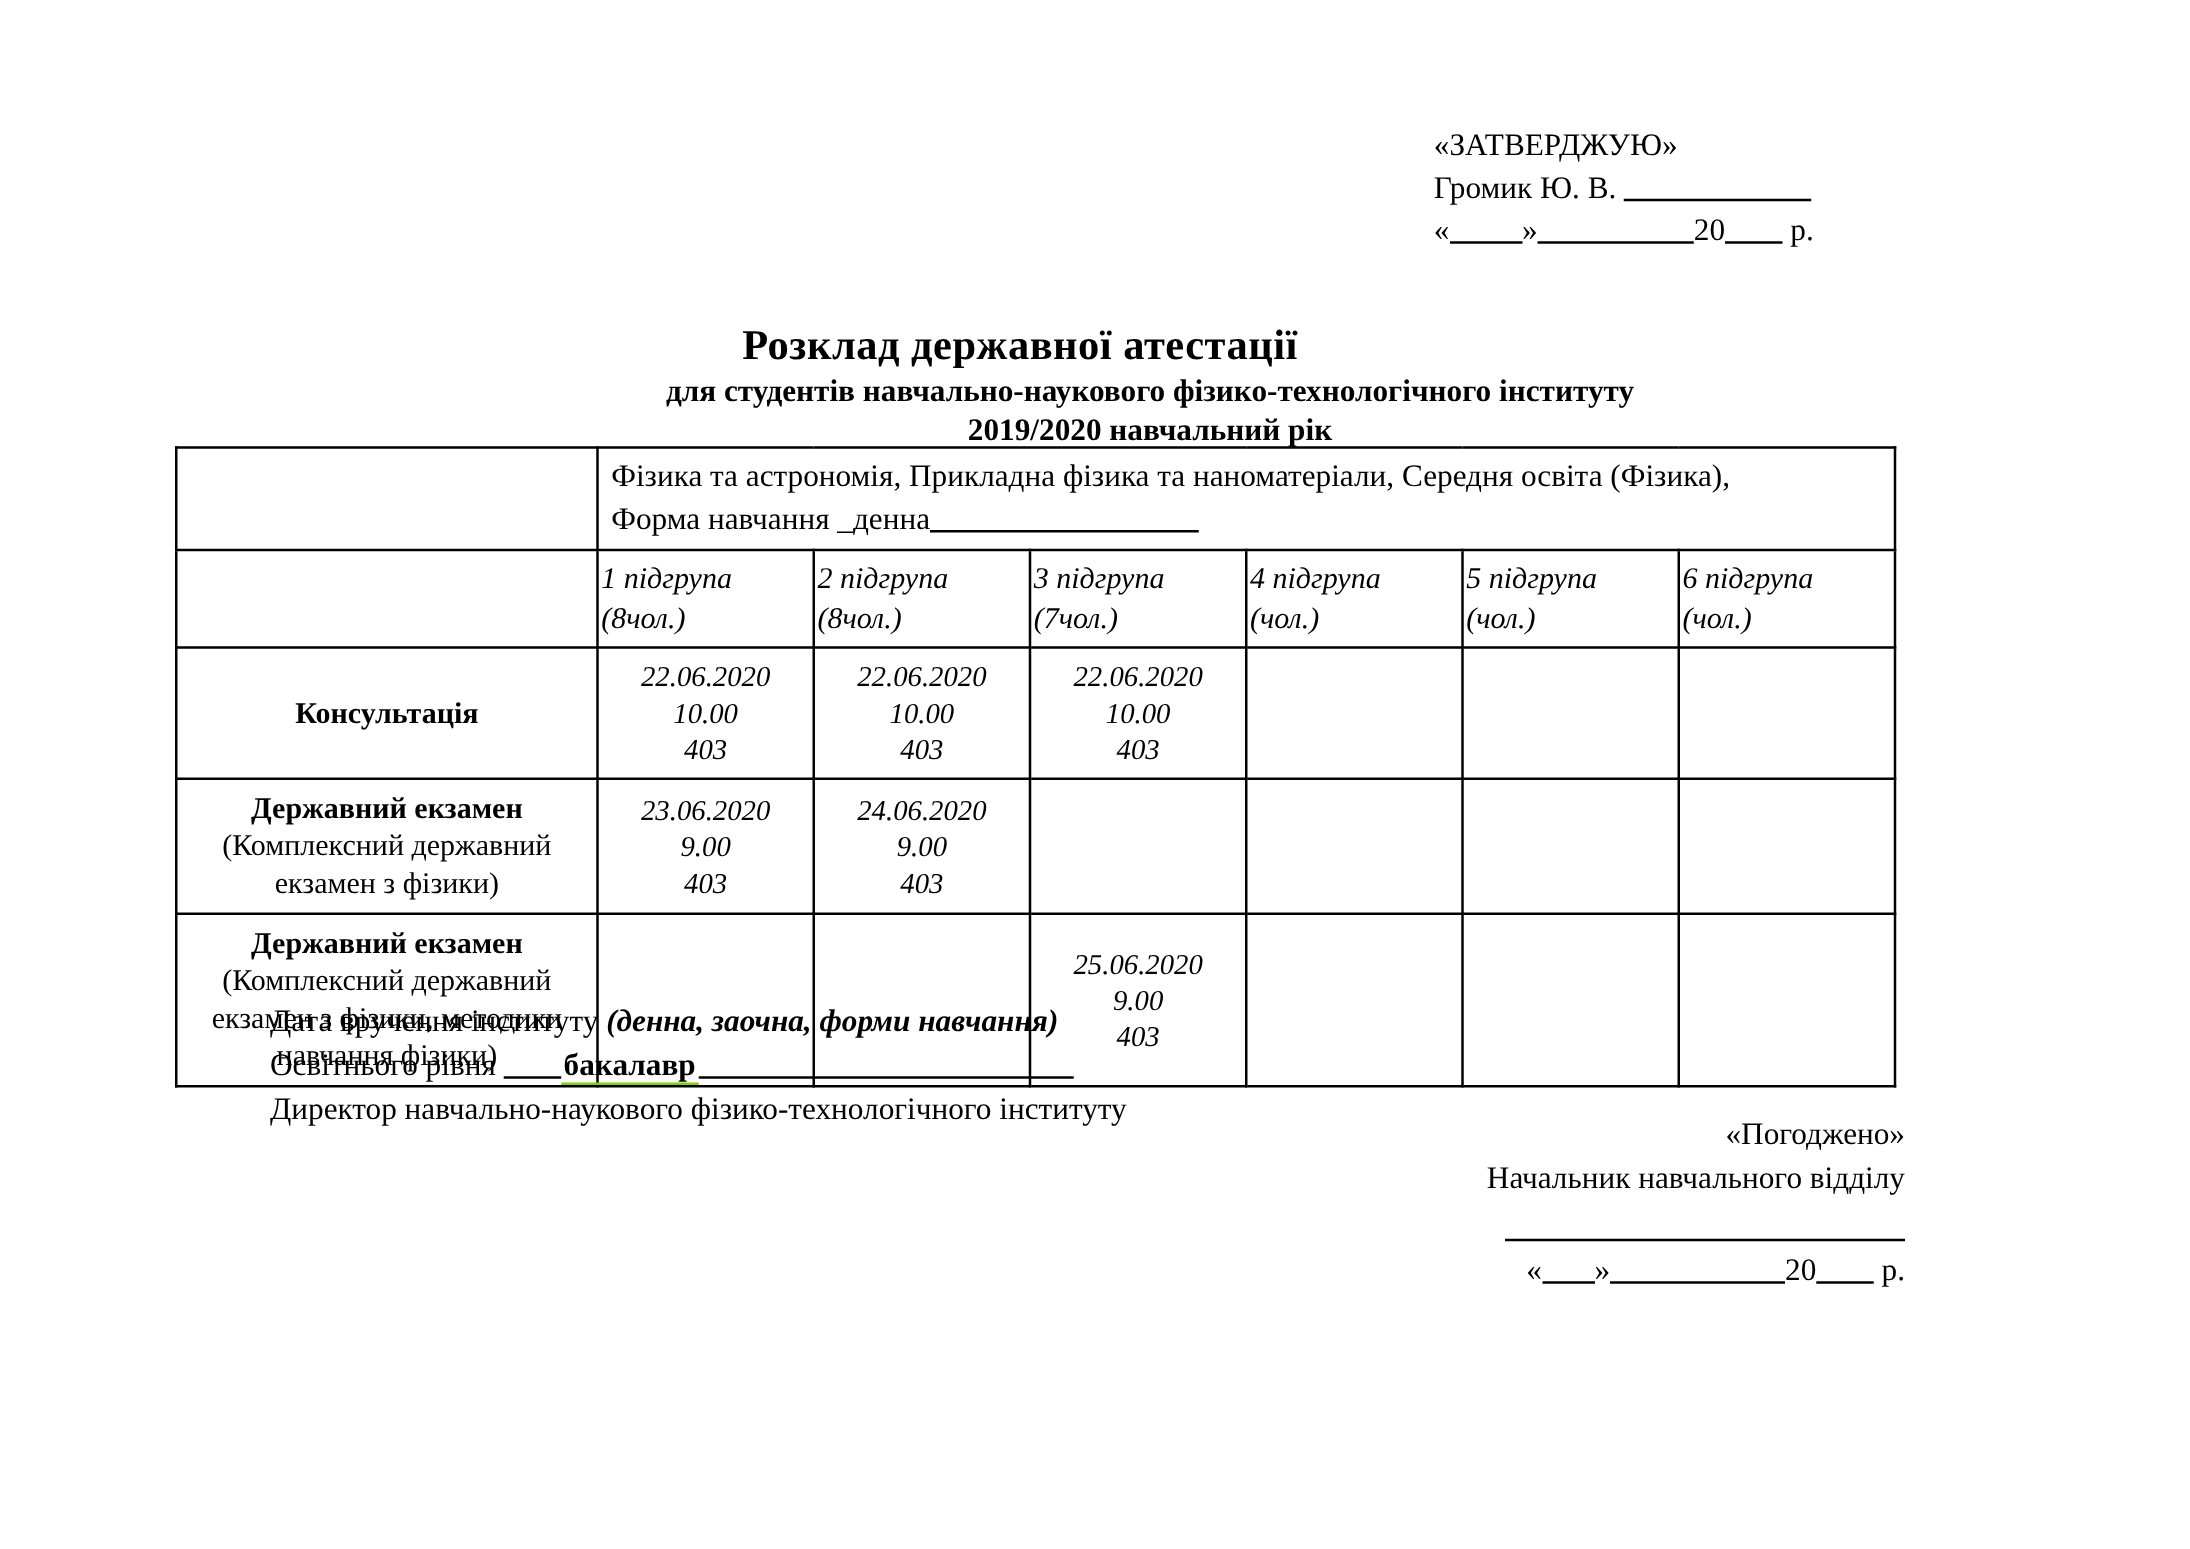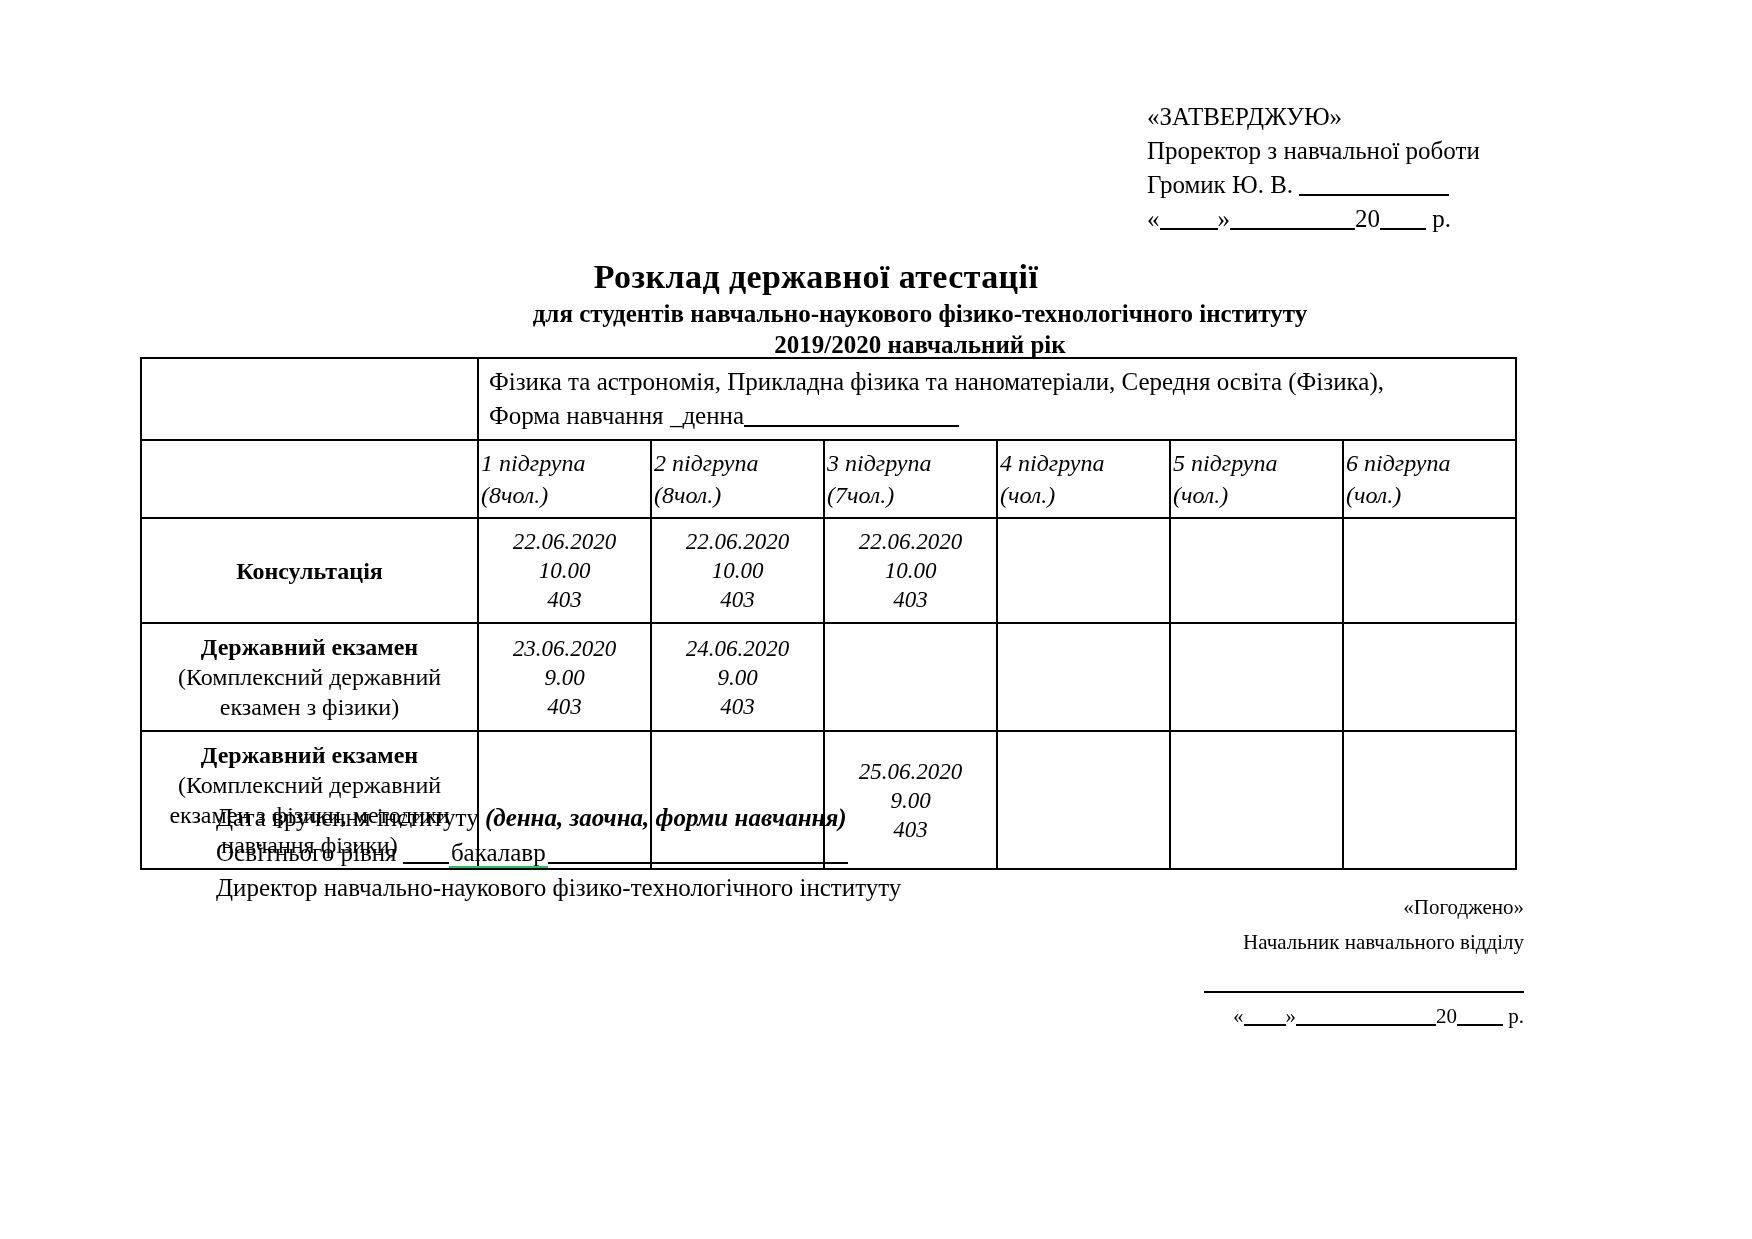--- a/index.html
+++ b/index.html
@@ -164,38 +164,38 @@
   }
   .bottom-line { white-space: nowrap; }
   .bottom-line .ital { font-style: italic; font-weight: bold; }
   .level-line .fill-a {
     display: inline-block;
     border-bottom: 2px solid #000;
     width: 46px;
     vertical-align: -3px;
   }
   .level-line .lvl-val {
-    font-weight: normal;
-    border-bottom: 2px solid #22c55e;
+    font-weight: bold;
+    border-bottom: 2px solid #84cc16;
     padding: 0 2px;
   }
   .level-line .fill-b {
     display: inline-block;
     border-bottom: 2px solid #000;
     width: 300px;
     vertical-align: -3px;
   }
 
   
   .agreed-block {
     position: absolute;
     left: 1060px;
     top: 890px;
     width: 420px;
-    font-size: 21px;
+    font-size: 25px;
     line-height: 35px;
     text-align: right;
   }
   .agreed-rule {
     margin-top: 30px;
     border-bottom: 2px solid #000;
     width: 320px;
     margin-left: auto;
     height: 1px;
   }
@@ -205,21 +205,20 @@
     white-space: nowrap;
   }
 </style>
 </head>
 <body>
 
 <div class="page">
 
   <div class="approval-block">
     <div class="approval-line">«ЗАТВЕРДЖУЮ»</div>
-    <div class="approval-line">Проректор з навчальної роботи</div>
     <div class="approval-line approval-name">
       <span>Громик Ю. В.</span>
       <span class="rule"></span>
     </div>
     <div class="approval-line approval-date">
       <span>«</span><span class="u-short"></span><span>»</span><span class="u-med"></span><span>20</span><span class="u-tiny"></span> <span>р.</span>
     </div>
   </div>
 
   <div class="doc-title">Розклад державної атестації</div>

